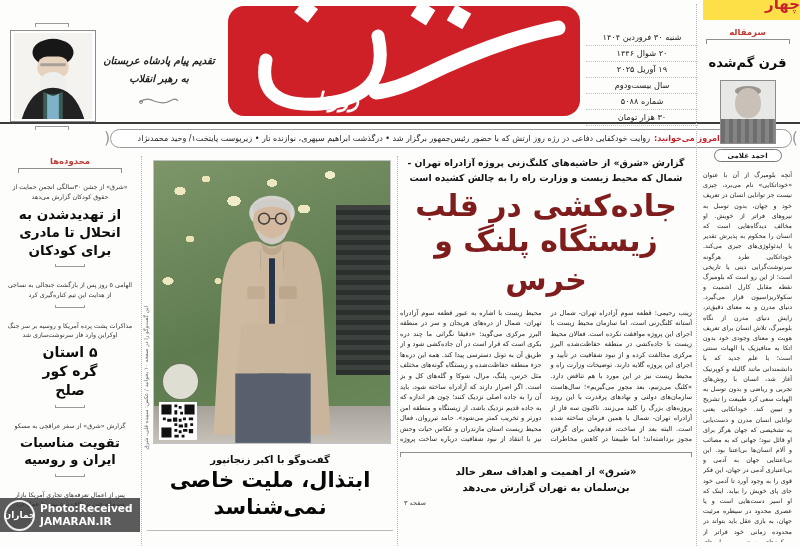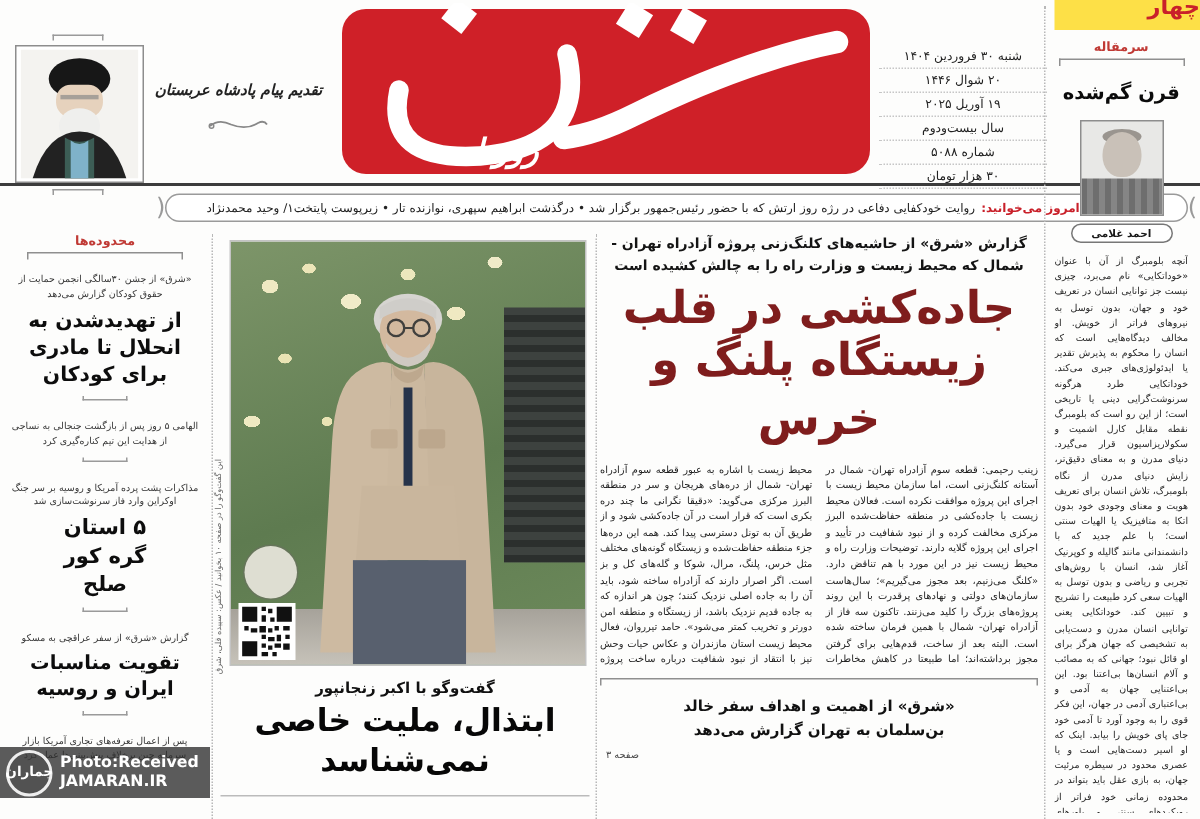--- a/index.html
+++ b/index.html
@@ -108,20 +108,21 @@
       <ellipse cx="40" cy="52" rx="14" ry="12" fill="#efefed"></ellipse>
       <path d="M8 88 Q18 56 40 56 Q62 56 72 88 Z" fill="#222"></path>
       <path d="M30 60 Q40 66 50 60 L50 88 L30 88 Z" fill="#3c5d55"></path>
       <path d="M34 62 Q40 67 46 62 L46 88 L34 88 Z" fill="#7fb2c9"></path>
     </svg>
   </div>
   <div class="brk" style="left:35px;top:126px;"></div>
 
   <div class="leader-cap">
     <div>تقدیم پیام پادشاه عربستان</div>
+    <div>به رهبر انقلاب</div>
     <svg class="scroll-orn" width="42" height="10" viewBox="0 0 42 10">
       <path d="M2 6 Q8 1 16 5 Q26 9 34 4 Q38 2 40 5" fill="none" stroke="#888" stroke-width="1.2"></path>
       <circle cx="3" cy="6" r="1.5" fill="none" stroke="#888" stroke-width="1"></circle>
     </svg>
   </div>
 
   <div class="logo-wrap">
     <svg width="354" height="116" viewBox="0 0 354 116">
       <rect x="0" y="4" width="352" height="110" rx="16" fill="#cf2028"></rect>
       <rect x="70" y="0" width="17" height="17" fill="#fff" transform="rotate(38 78 8)"></rect>

